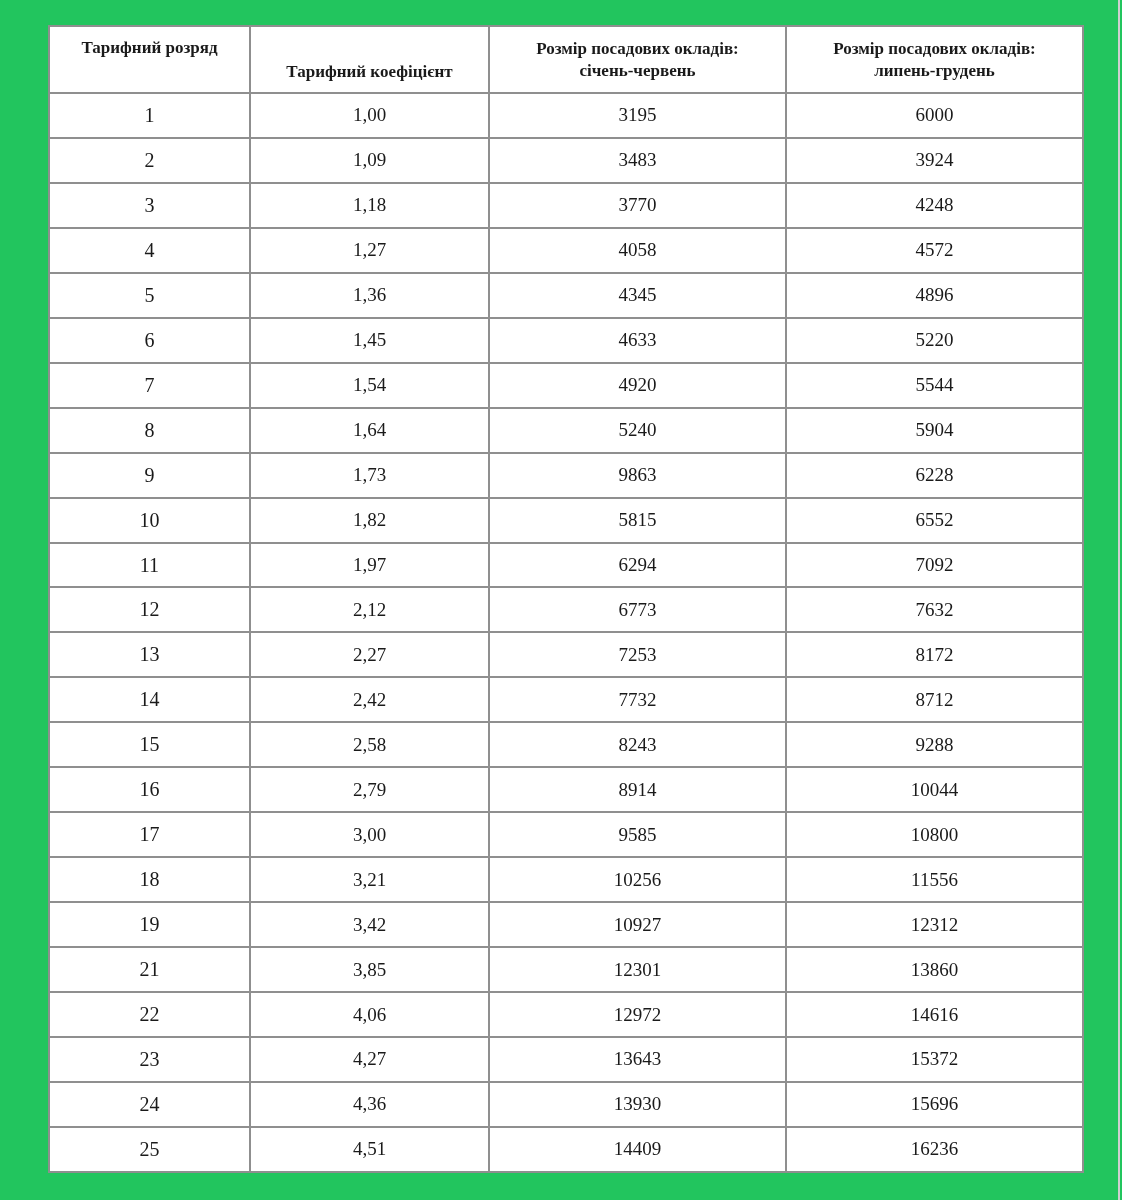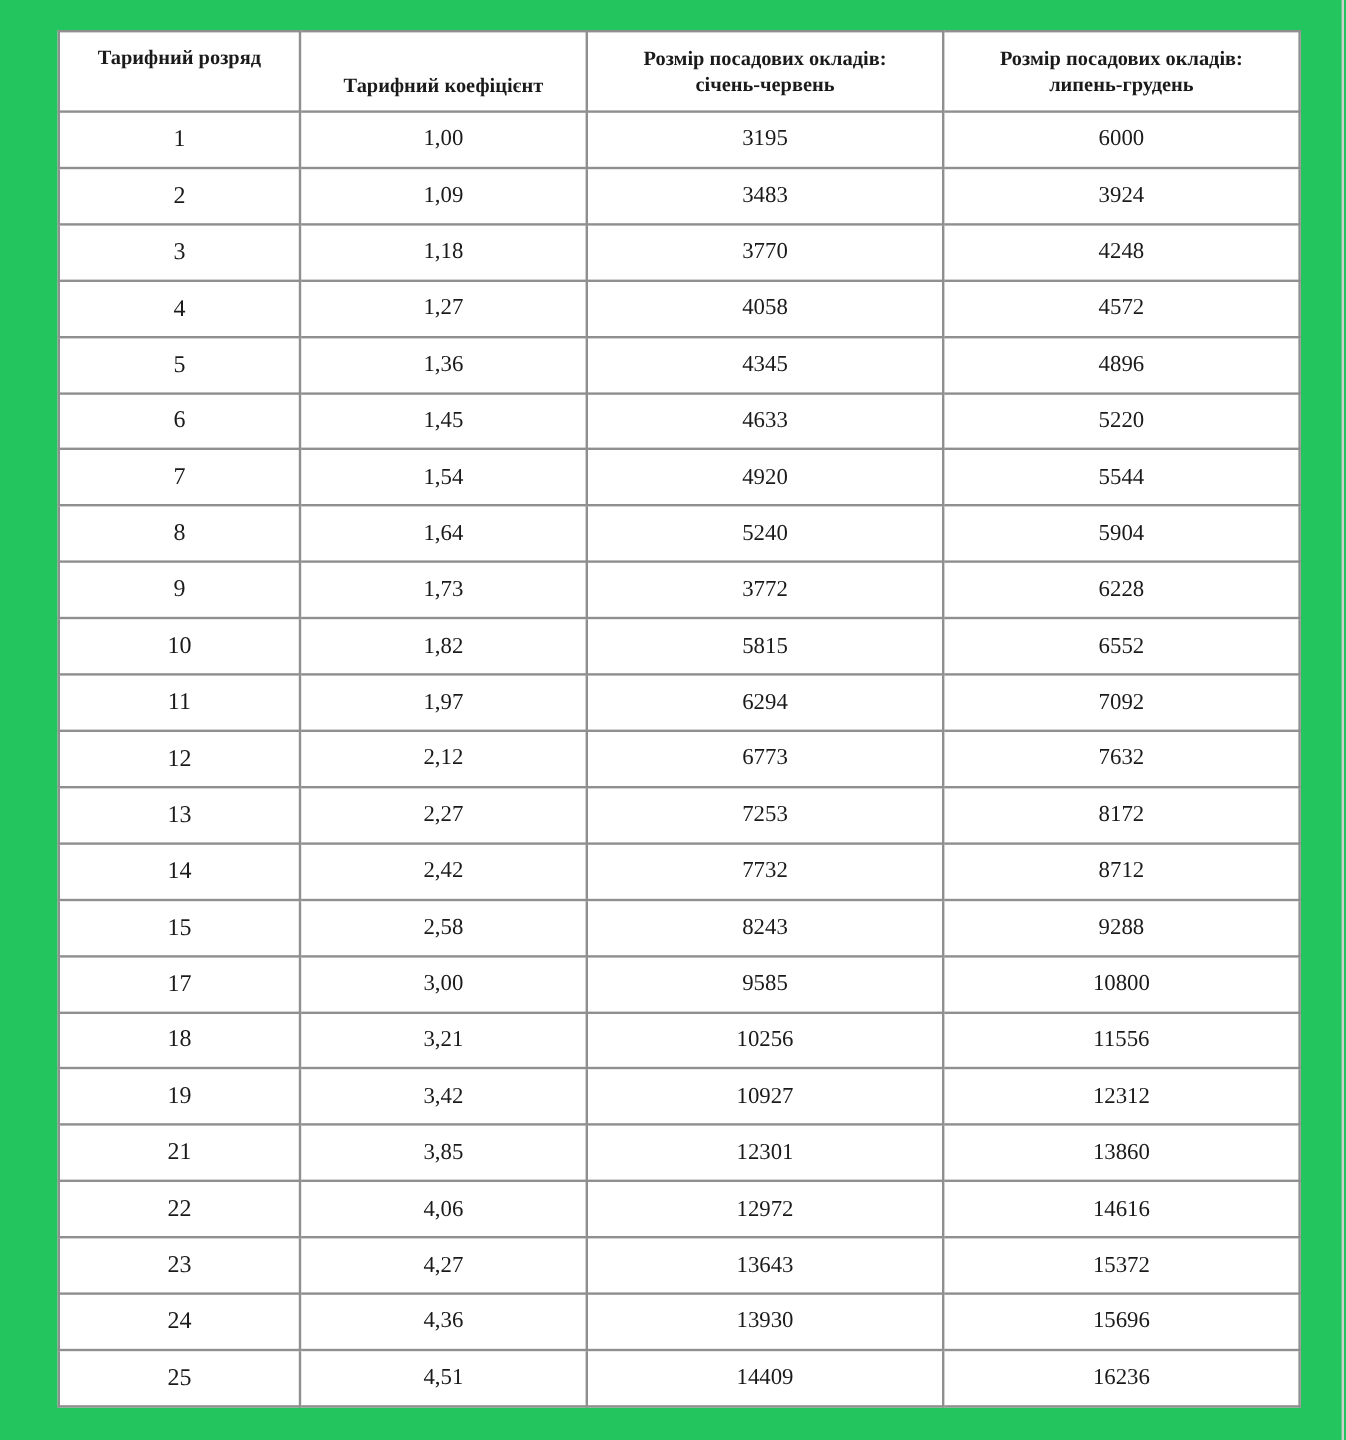--- a/index.html
+++ b/index.html
@@ -133,21 +133,21 @@
         </tr>
         <tr>
           <td class="grade">8</td>
           <td>1,64</td>
           <td>5240</td>
           <td>5904</td>
         </tr>
         <tr>
           <td class="grade">9</td>
           <td>1,73</td>
-          <td>3772</td>
+          <td>9863</td>
           <td>6228</td>
         </tr>
         <tr>
           <td class="grade">10</td>
           <td>1,82</td>
           <td>5815</td>
           <td>6552</td>
         </tr>
         <tr>
           <td class="grade">11</td>
@@ -171,20 +171,26 @@
           <td class="grade">14</td>
           <td>2,42</td>
           <td>7732</td>
           <td>8712</td>
         </tr>
         <tr>
           <td class="grade">15</td>
           <td>2,58</td>
           <td>8243</td>
           <td>9288</td>
+        </tr>
+        <tr>
+          <td class="grade">16</td>
+          <td>2,79</td>
+          <td>8914</td>
+          <td>10044</td>
         </tr>
         <tr>
           <td class="grade">17</td>
           <td>3,00</td>
           <td>9585</td>
           <td>10800</td>
         </tr>
         <tr>
           <td class="grade">18</td>
           <td>3,21</td>

